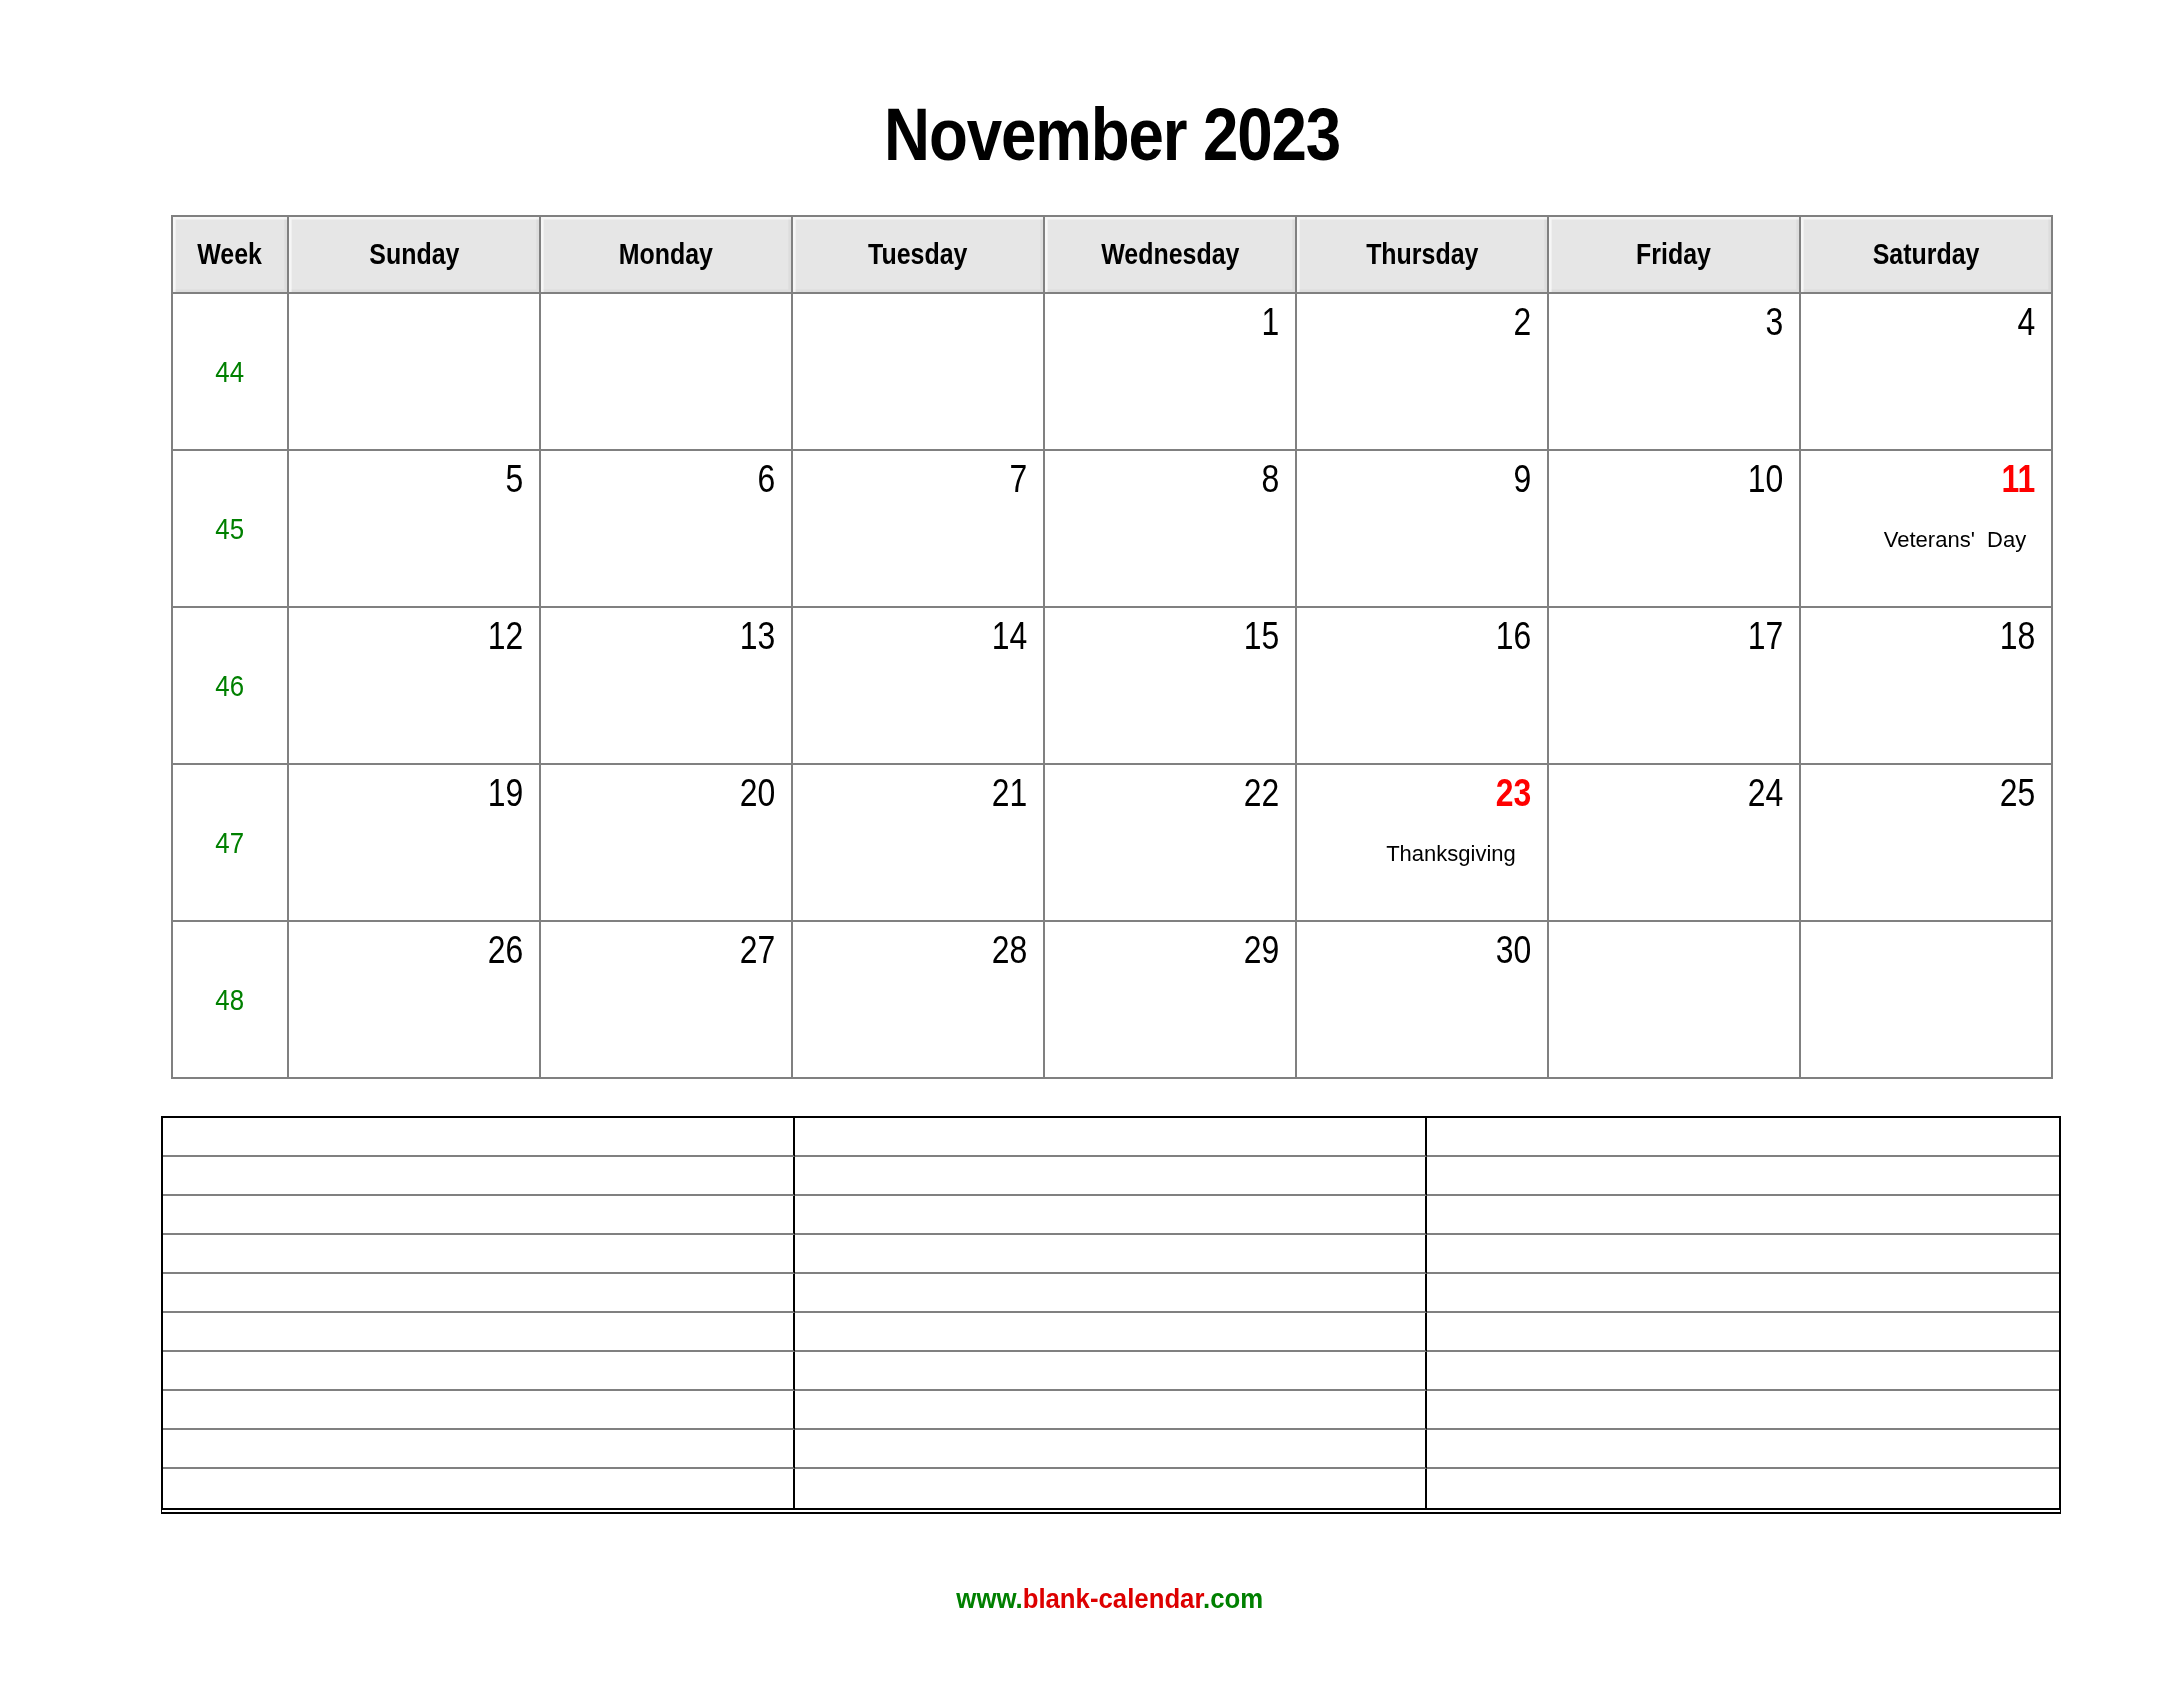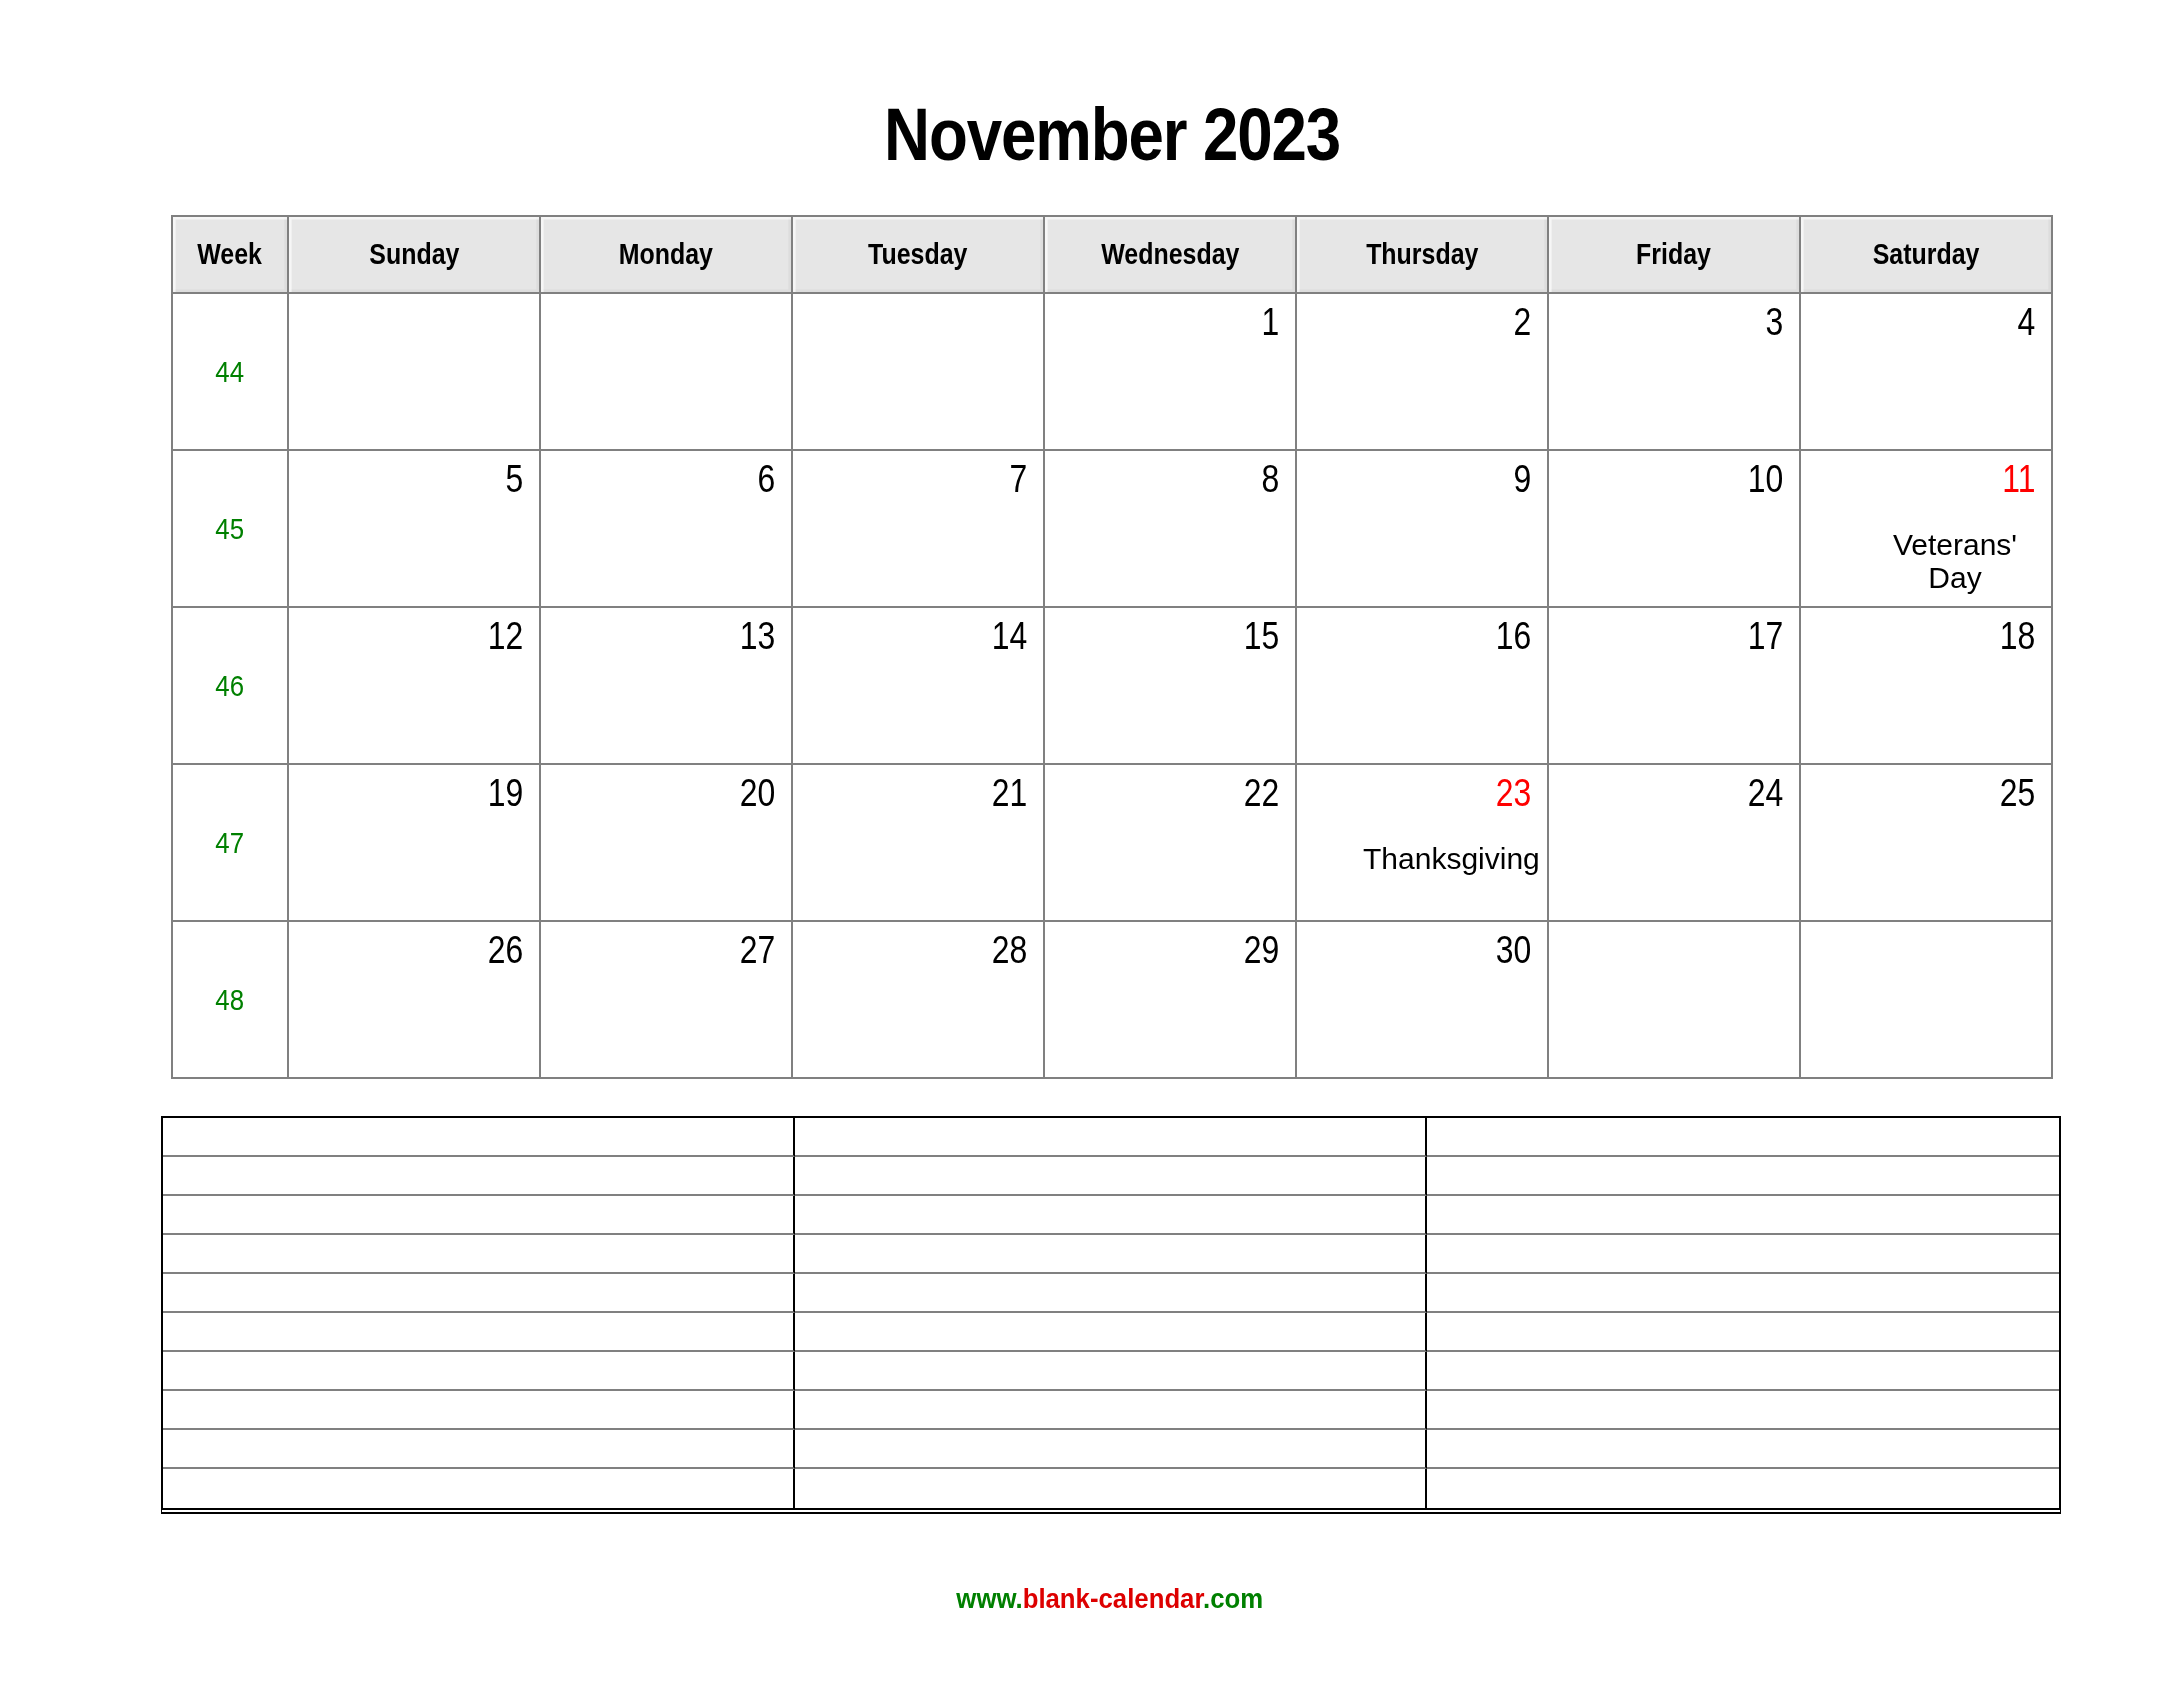--- a/index.html
+++ b/index.html
@@ -35,24 +35,24 @@
   td.week-cell {
     text-align:center; vertical-align:middle;
     color:var(--green,#008000); font-size:30px; line-height:1;
   }
   td.day-cell { position:relative; vertical-align:top; background:#fff; }
   .daynum {
     text-align:right; padding:9.3px 16px 0 0;
     font-size:38px; line-height:1.02; color:#000; font-weight:normal;
   }
   .daynum .cond { transform-origin:100% 0; transform:scaleX(.84); }
-  .daynum.red { color:var(--red,#ff0000); font-weight:normal; }
+  .daynum.red { color:var(--red,#ff0000); font-weight:bold; }
   .holiday {
     position:absolute; top:77px; left:66px; right:8px;
-    text-align:center; font-size:30px; line-height:1.1; color:#000;
+    text-align:center; font-size:22px; line-height:1.1; color:#000;
     white-space:pre-wrap; font-weight:normal;
   }
 
   
   .notes {
     position:absolute; left:161px; top:1116px; width:1900px;
     box-sizing:border-box;
     border:2px solid #000; border-bottom:6px double #000;
     display:grid; grid-template-columns:1fr 1fr 1fr; grid-auto-rows:39px;
     background:#fff;

